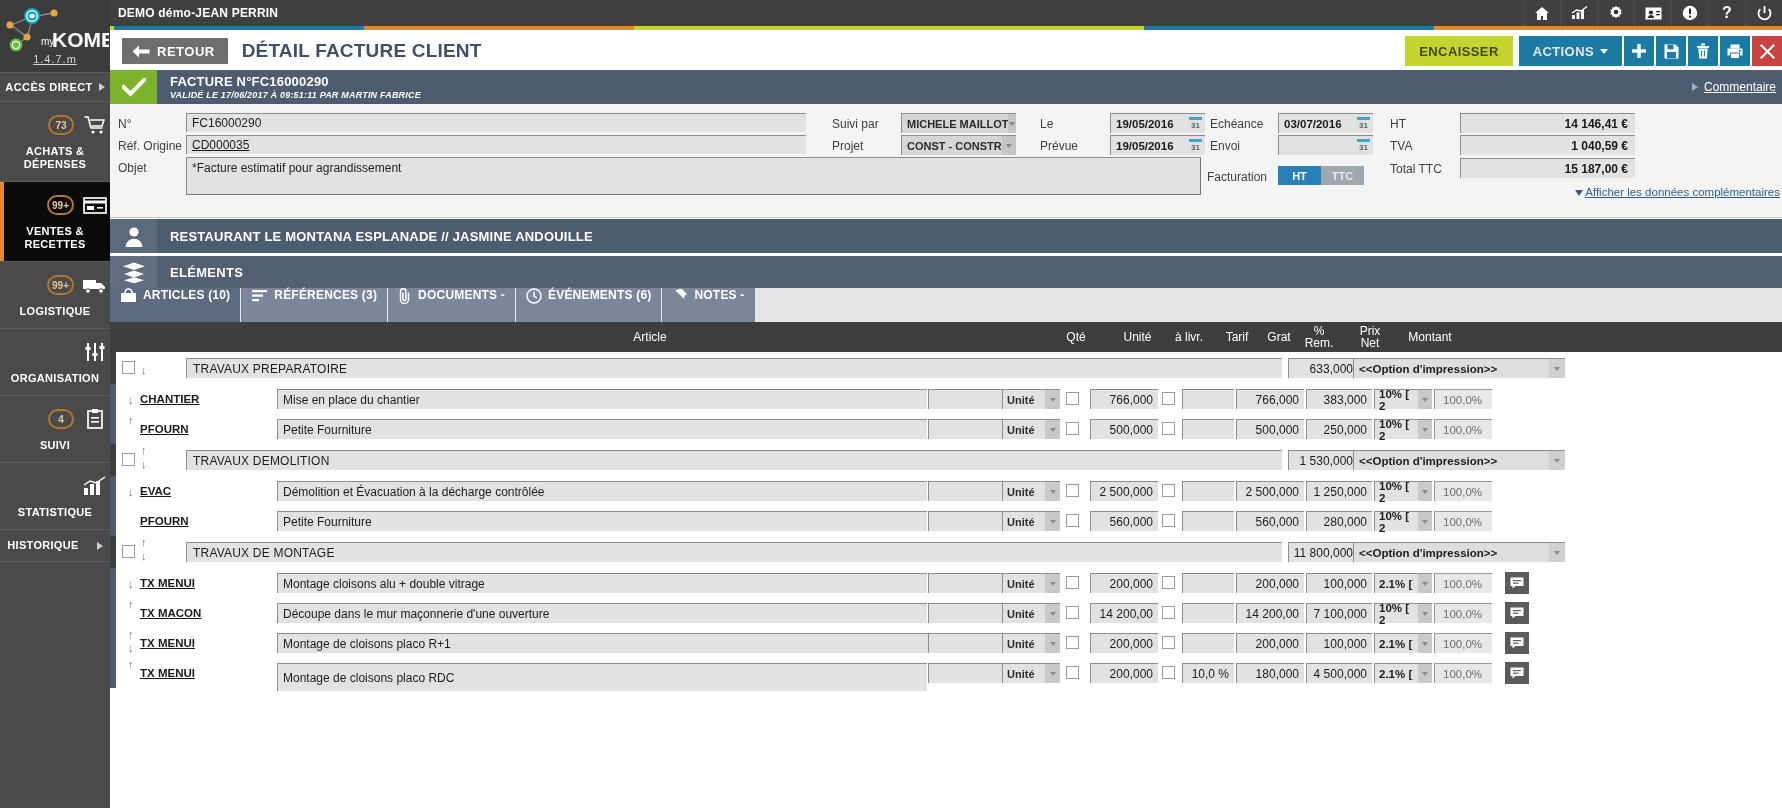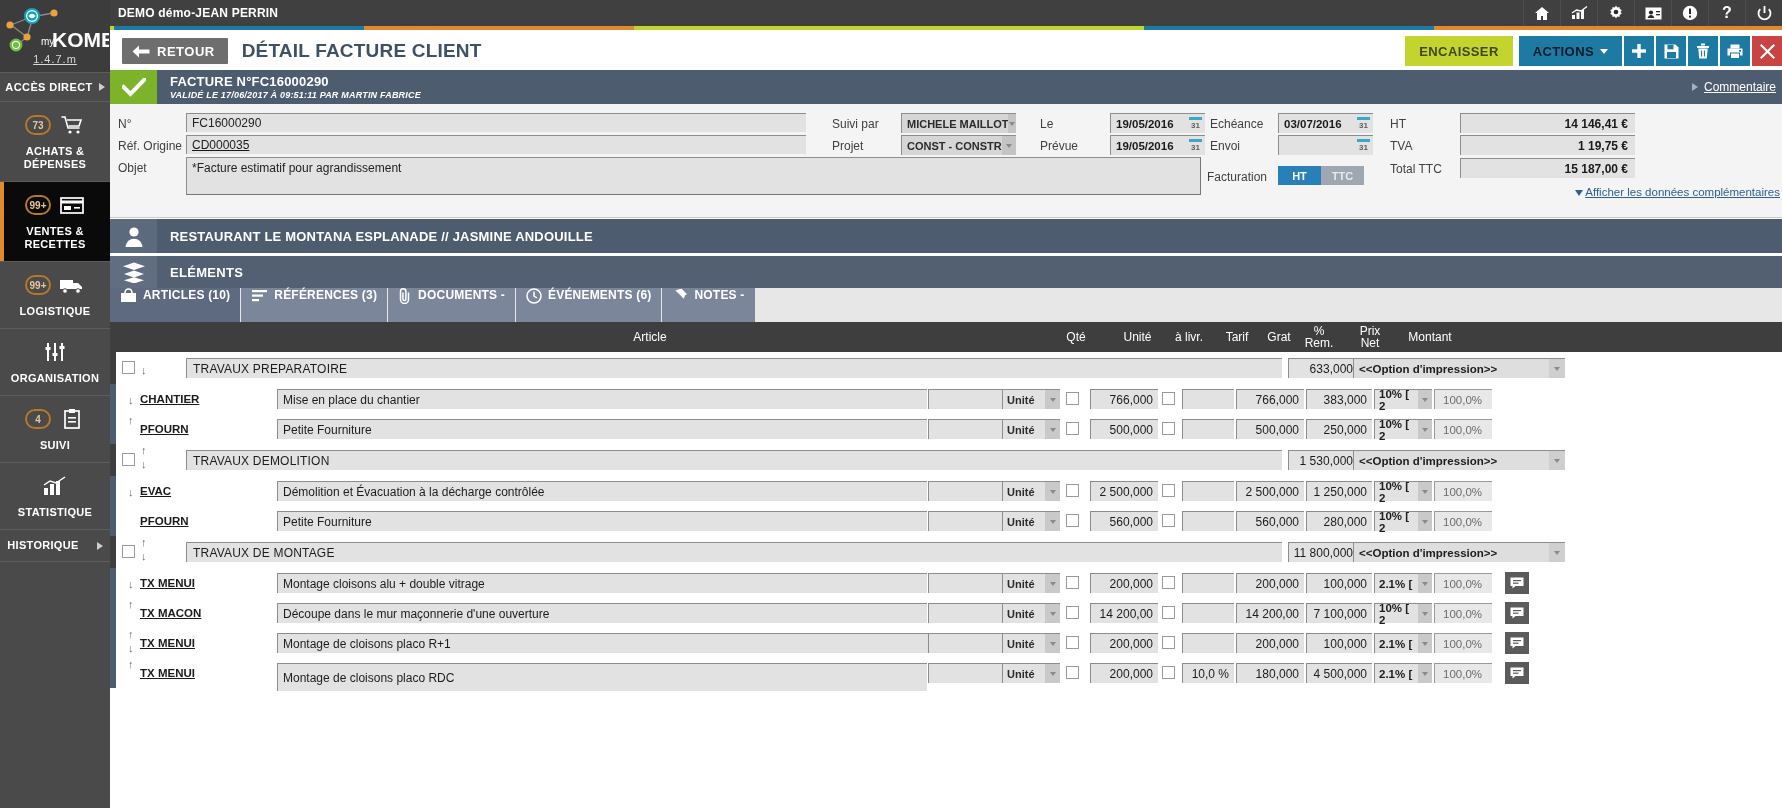--- a/index.html
+++ b/index.html
@@ -34,21 +34,21 @@
   }
   .arrow-r{ width:0;height:0;border-left:6px solid #cfcfcf;border-top:4px solid transparent;border-bottom:4px solid transparent; }
   .nav-item{
     position:relative; padding:8px 2px 10px; text-align:center;
     border-bottom:1px solid #5c5c5c; cursor:pointer;
   }
   .nav-item.active{ background:#0a0a0a; }
   .nav-item.active:before{
     content:""; position:absolute; left:0; top:0; bottom:0; width:4px; background:#e08a2e;
   }
-  .nav-top{ display:flex; align-items:center; justify-content:center; gap:8px; height:30px; }
+  .nav-top{ display:flex; align-items:center; justify-content:flex-end; gap:8px; height:30px; }
   .badge{
     min-width:26px; height:20px; border-radius:10px; border:2px solid #b5792c;
     color:#e7c79a; font-size:10px; font-weight:bold;
     display:flex; align-items:center; justify-content:center; padding:0 3px;
   }
   .nav-icon{ width:26px; height:22px; display:flex; align-items:center; justify-content:center; }
   .nav-label{
     font-size:11px; font-weight:bold; line-height:13px; margin-top:5px;
     letter-spacing:.3px;
   }
@@ -85,21 +85,21 @@
   }
   .page-title{
     margin-left:14px; font-size:19px; font-weight:bold; color:#3f5166; letter-spacing:.2px;
   }
   .hdr-actions{ margin-left:auto; display:flex; align-items:center; height:30px; padding-right:0; }
   .btn-encaisser{
     background:#c3d42e; color:#42471a; font-weight:bold; font-size:13px;
     height:30px; display:flex; align-items:center; padding:0 14px; letter-spacing:.4px; cursor:pointer;
   }
   .btn-actions{
-    background:#1d7ba3; color:#0f172a; font-weight:bold; font-size:13px; height:30px;
+    background:#1d7ba3; color:#e5e5e5; font-weight:bold; font-size:13px; height:30px;
     display:flex; align-items:center; gap:6px; padding:0 14px; margin-left:6px; letter-spacing:.4px; cursor:pointer;
   }
   .caret-d{ width:0;height:0;border-top:5px solid #fff;border-left:4px solid transparent;border-right:4px solid transparent; }
   .sq-btn{
     width:30px; height:30px; background:#1d7ba3; color:#fff; margin-left:2px;
     display:flex; align-items:center; justify-content:center; cursor:pointer;
   }
   .sq-btn.red{ background:#c94343; }
 
   
@@ -581,21 +581,21 @@
     <span class="fld-label" style="left:1097px; top:66px;">Facturation</span>
     <div class="fact-toggle" style="left:1168px; top:62px;">
       <div class="tg on">HT</div>
       <div class="tg off">TTC</div>
     </div>
 
     <span class="fld-label" style="left:1280px; top:13px;">HT</span>
     <div class="totfld" style="left:1350px; top:9px; width:175px; height:20px;">14 146,41 €</div>
 
     <span class="fld-label" style="left:1280px; top:35px;">TVA</span>
-    <div class="totfld" style="left:1350px; top:31px; width:175px; height:20px;">1 19,75 €</div>
+    <div class="totfld" style="left:1350px; top:31px; width:175px; height:20px;">1 040,59 €</div>
 
     <span class="fld-label" style="left:1280px; top:58px;">Total TTC</span>
     <div class="totfld" style="left:1350px; top:54px; width:175px; height:20px;">15 187,00 €</div>
   </div>
 
   <div class="show-more">
     <span class="tri-dn"></span><span>Afficher les données complémentaires</span>
   </div>
 
   <div class="clientbar">

